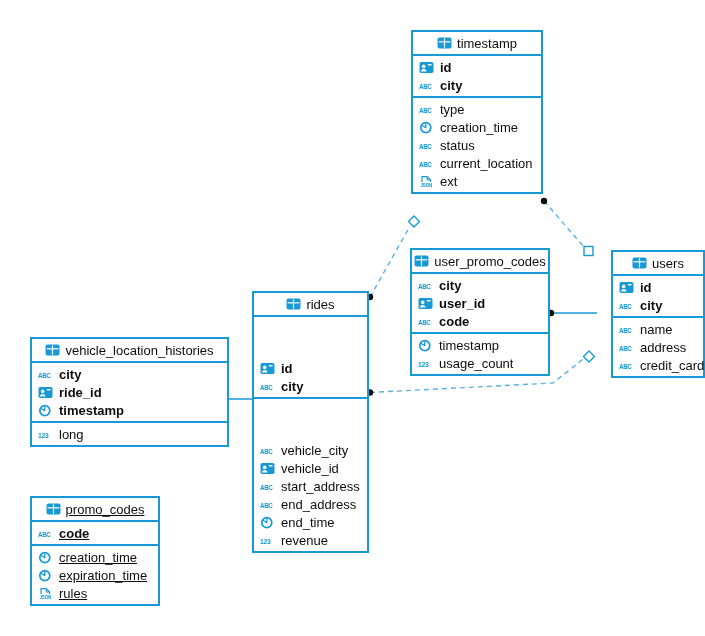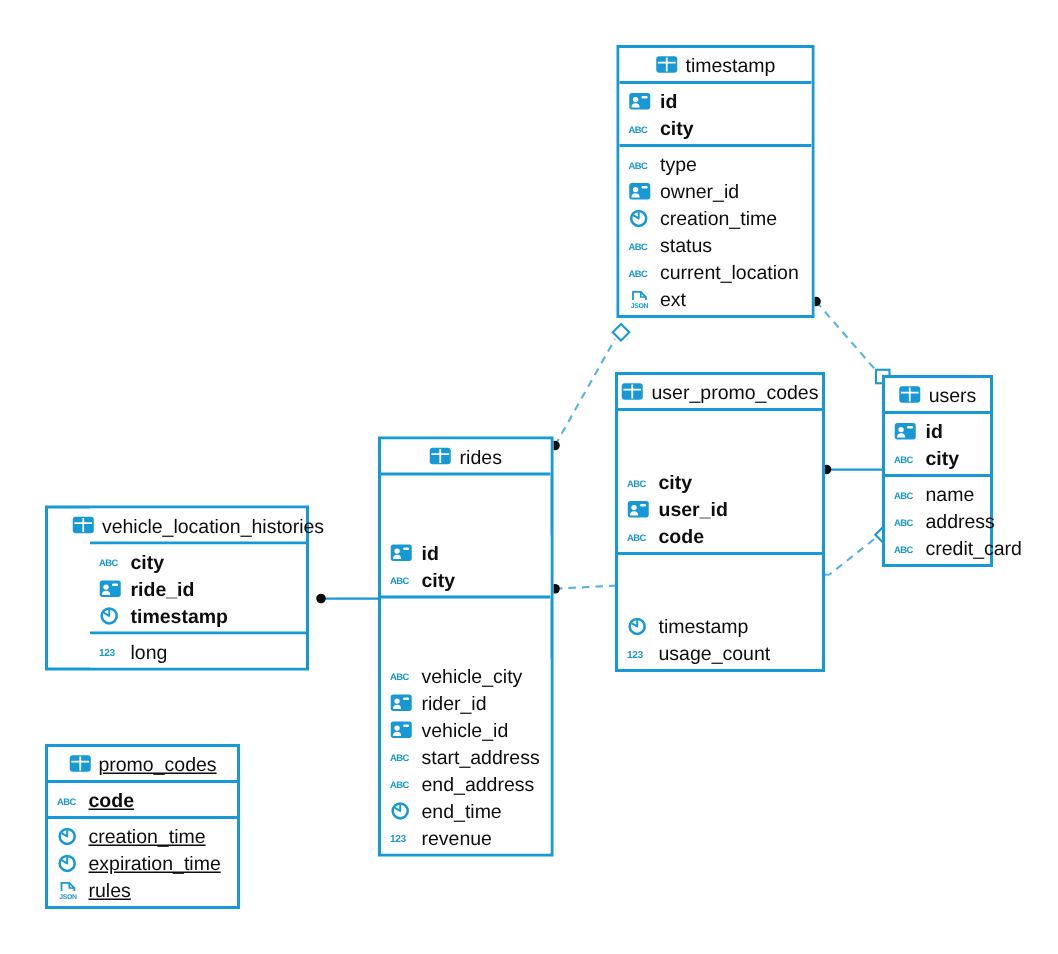--- a/index.html
+++ b/index.html
@@ -92,31 +92,20 @@
           <div class="col-row">
             <span class="icon">
               <svg width="17" height="13" viewBox="0 0 17 13">
                 <text x="0" y="9.6" font-size="6.3" font-weight="800" letter-spacing="-0.4" fill="#1799d6">ABC</text>
               </svg>
             </span>
             <span class="col-label">type</span>
           </div>
           <div class="col-row">
             <span class="icon">
-              <svg width="15" height="13" viewBox="0 0 15 13">
-                <rect x="0.5" y="1" width="14" height="11" rx="1.8" fill="#1799d6"></rect>
-                <circle cx="4.7" cy="5.4" r="1.8" fill="#fff"></circle>
-                <path d="M2,10.6 a2.7 2.7 0 0 1 5.4,0 z" fill="#fff"></path>
-                <rect x="8.7" y="3" width="4" height="1.6" rx="0.8" fill="#fff"></rect>
-              </svg>
-            </span>
-            <span class="col-label">owner_id</span>
-          </div>
-          <div class="col-row">
-            <span class="icon">
               <svg width="14" height="13" viewBox="0 0 14 13">
                 <circle cx="6.8" cy="6.6" r="5" fill="none" stroke="#1799d6" stroke-width="1.7"></circle>
                 <path d="M6.8,6.6 L6.8,2.9 M6.8,6.6 L3.6,4.7" stroke="#1799d6" stroke-width="1.3" stroke-linecap="round" fill="none"></path>
               </svg>
             </span>
             <span class="col-label">creation_time</span>
           </div>
           <div class="col-row">
             <span class="icon">
               <svg width="17" height="13" viewBox="0 0 17 13">
@@ -138,21 +127,21 @@
               <svg width="15" height="13" viewBox="0 0 15 13">
                 <path d="M3,7 V1.6 h5.2 l3.4,3.4 V7" fill="none" stroke="#1799d6" stroke-width="1.2"></path>
                 <path d="M8.2,1.6 V5 h3.4" fill="none" stroke="#1799d6" stroke-width="1.1"></path>
                 <text x="7.3" y="12" font-size="4.6" font-weight="700" fill="#1799d6" text-anchor="middle" letter-spacing="-0.2">JSON</text>
               </svg>
             </span>
             <span class="col-label">ext</span>
           </div>
         </div>
       </div>
-      <div class="table-card" style="left: 410px; top: 248px; width: 140px; gap: 36px;">
+      <div class="table-card" style="left: 410px; top: 248px; width: 140px;">
         <div class="card-header">
           <span class="hicon">
             <svg width="15" height="12" viewBox="0 0 15 12">
               <rect x="0.5" y="0.5" width="14" height="11" rx="2" fill="#1799d6"></rect>
               <line x1="1.6" y1="4.8" x2="13.4" y2="4.8" stroke="#fff" stroke-width="1.2"></line>
               <line x1="7.5" y1="1.4" x2="7.5" y2="10.6" stroke="#fff" stroke-width="1.2"></line>
             </svg>
           </span>
           <span class="title">user_promo_codes</span>
         </div>
@@ -198,21 +187,21 @@
           <div class="col-row">
             <span class="icon">
               <svg width="17" height="13" viewBox="0 0 17 13">
                 <text x="0" y="9.6" font-size="6.8" font-weight="700" letter-spacing="-0.3" fill="#1799d6">123</text>
               </svg>
             </span>
             <span class="col-label">usage_count</span>
           </div>
         </div>
       </div>
-      <div class="table-card" style="left: 588px; top: 250px; width: 74px;">
+      <div class="table-card" style="left: 611px; top: 250px; width: 94px;">
         <div class="card-header">
           <span class="hicon">
             <svg width="15" height="12" viewBox="0 0 15 12">
               <rect x="0.5" y="0.5" width="14" height="11" rx="2" fill="#1799d6"></rect>
               <line x1="1.6" y1="4.8" x2="13.4" y2="4.8" stroke="#fff" stroke-width="1.2"></line>
               <line x1="7.5" y1="1.4" x2="7.5" y2="10.6" stroke="#fff" stroke-width="1.2"></line>
             </svg>
           </span>
           <span class="title">users</span>
         </div>
@@ -307,31 +296,20 @@
           </div>
           <div class="col-row">
             <span class="icon">
               <svg width="15" height="13" viewBox="0 0 15 13">
                 <rect x="0.5" y="1" width="14" height="11" rx="1.8" fill="#1799d6"></rect>
                 <circle cx="4.7" cy="5.4" r="1.8" fill="#fff"></circle>
                 <path d="M2,10.6 a2.7 2.7 0 0 1 5.4,0 z" fill="#fff"></path>
                 <rect x="8.7" y="3" width="4" height="1.6" rx="0.8" fill="#fff"></rect>
               </svg>
             </span>
-            <span class="col-label">rider_id</span>
-          </div>
-          <div class="col-row">
-            <span class="icon">
-              <svg width="15" height="13" viewBox="0 0 15 13">
-                <rect x="0.5" y="1" width="14" height="11" rx="1.8" fill="#1799d6"></rect>
-                <circle cx="4.7" cy="5.4" r="1.8" fill="#fff"></circle>
-                <path d="M2,10.6 a2.7 2.7 0 0 1 5.4,0 z" fill="#fff"></path>
-                <rect x="8.7" y="3" width="4" height="1.6" rx="0.8" fill="#fff"></rect>
-              </svg>
-            </span>
             <span class="col-label">vehicle_id</span>
           </div>
           <div class="col-row">
             <span class="icon">
               <svg width="17" height="13" viewBox="0 0 17 13">
                 <text x="0" y="9.6" font-size="6.3" font-weight="800" letter-spacing="-0.4" fill="#1799d6">ABC</text>
               </svg>
             </span>
             <span class="col-label">start_address</span>
           </div>
@@ -355,21 +333,21 @@
           <div class="col-row">
             <span class="icon">
               <svg width="17" height="13" viewBox="0 0 17 13">
                 <text x="0" y="9.6" font-size="6.8" font-weight="700" letter-spacing="-0.3" fill="#1799d6">123</text>
               </svg>
             </span>
             <span class="col-label">revenue</span>
           </div>
         </div>
       </div>
-      <div class="table-card" style="left: 30px; top: 337px; width: 176px; padding-left: 28px;">
+      <div class="table-card" style="left: 30px; top: 337px; width: 199px;">
         <div class="card-header">
           <span class="hicon">
             <svg width="15" height="12" viewBox="0 0 15 12">
               <rect x="0.5" y="0.5" width="14" height="11" rx="2" fill="#1799d6"></rect>
               <line x1="1.6" y1="4.8" x2="13.4" y2="4.8" stroke="#fff" stroke-width="1.2"></line>
               <line x1="7.5" y1="1.4" x2="7.5" y2="10.6" stroke="#fff" stroke-width="1.2"></line>
             </svg>
           </span>
           <span class="title">vehicle_location_histories</span>
         </div>

